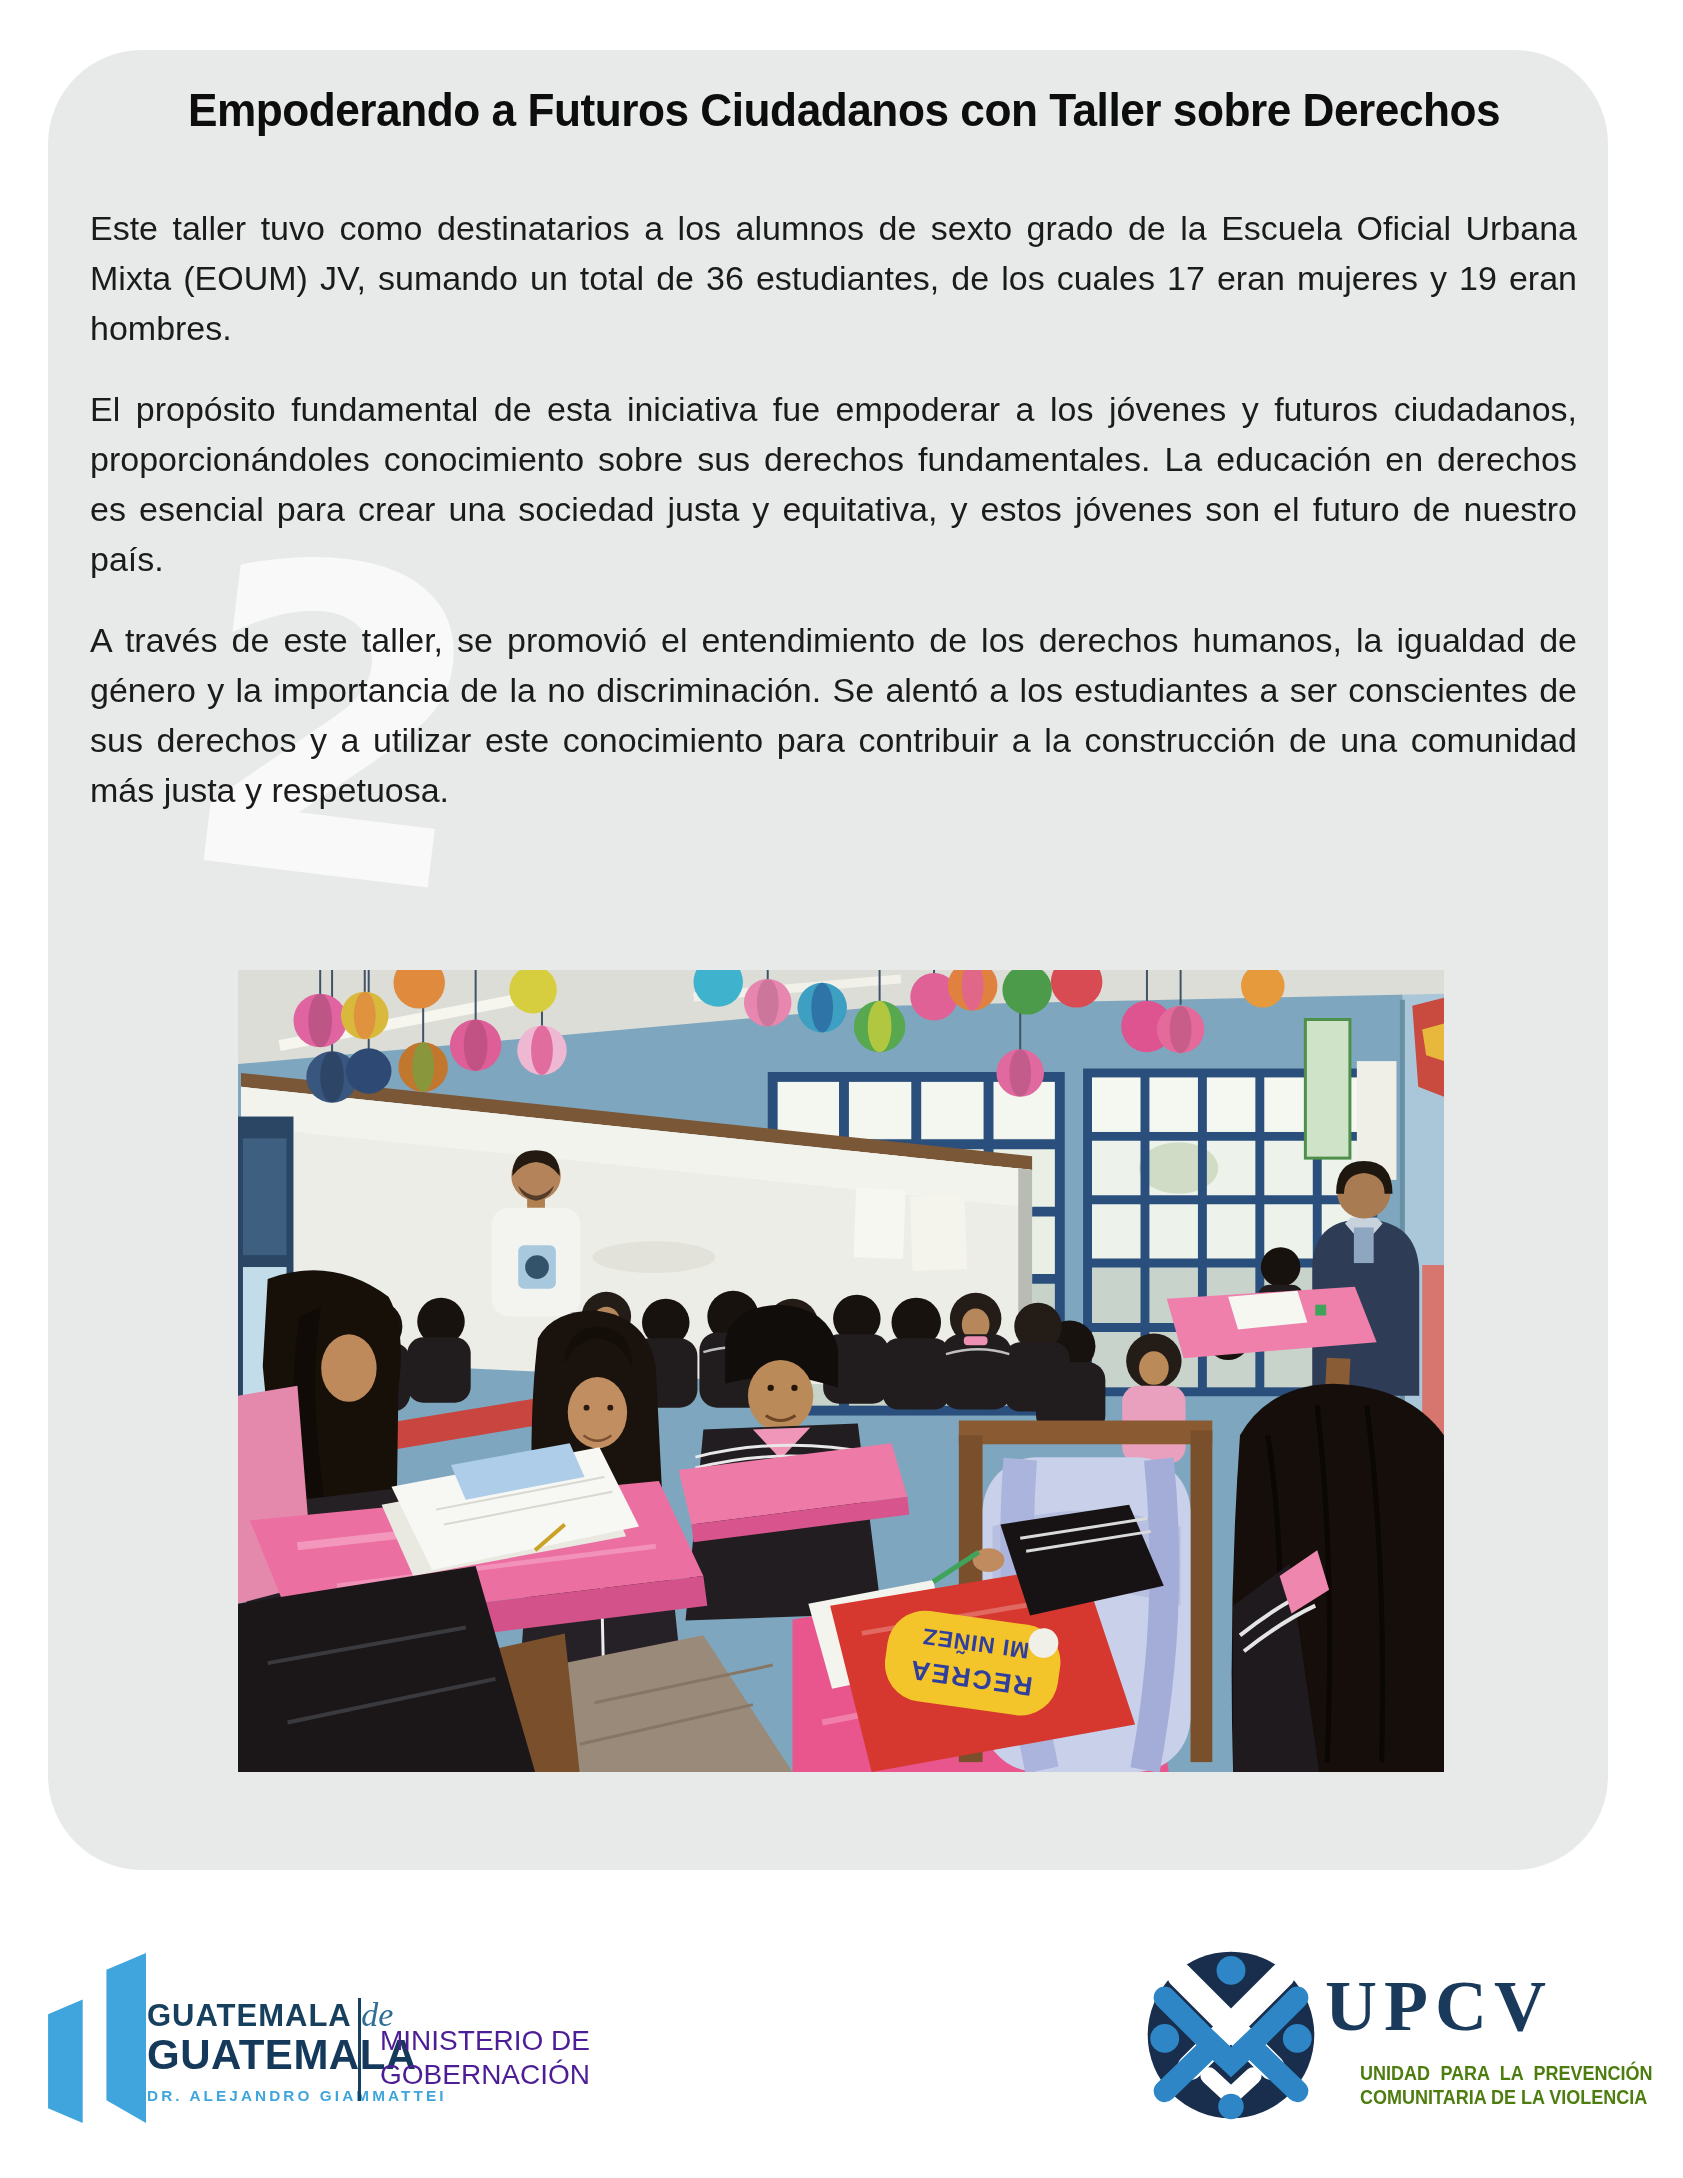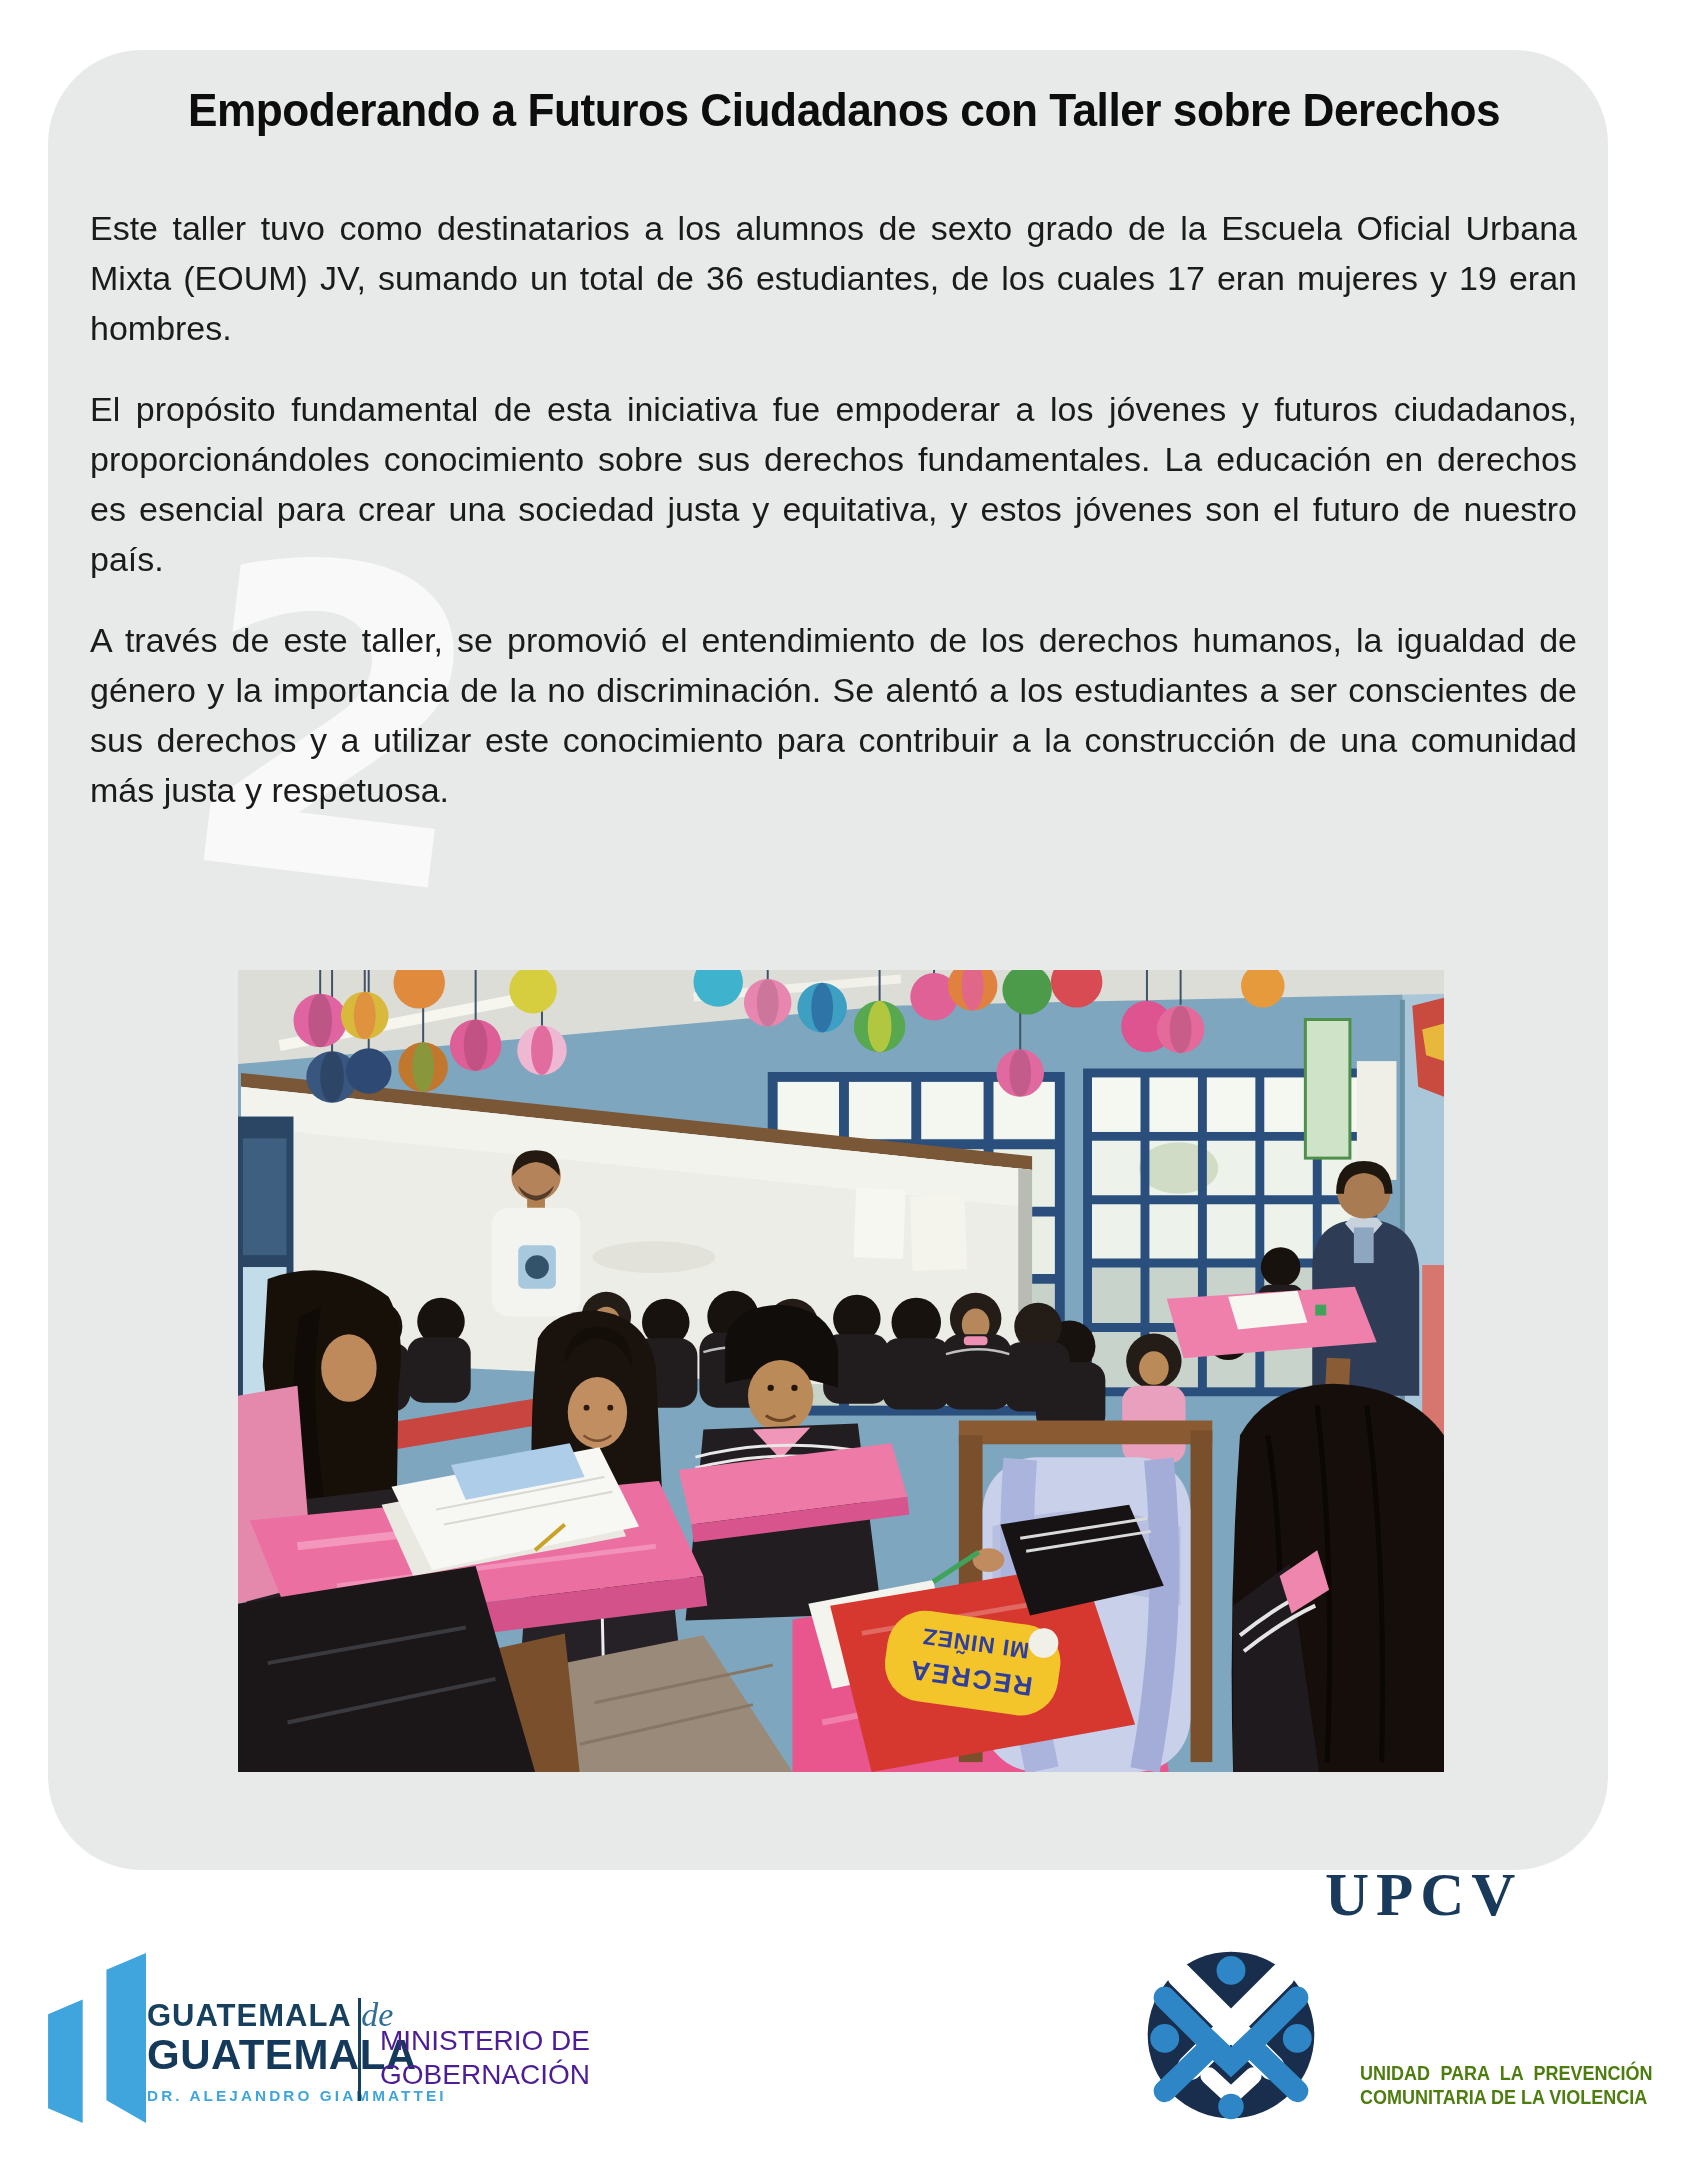--- a/index.html
+++ b/index.html
@@ -42,22 +42,22 @@
     font-size:34px;color:#2E6E95;letter-spacing:0;}
   .gob-line2{font-size:42px;font-weight:700;color:#14395A;letter-spacing:0.5px;margin-top:-3px;white-space:nowrap;}
   .gob-line3{font-size:15.3px;font-weight:700;color:#3FA5DC;letter-spacing:3.1px;margin-top:8px;white-space:nowrap;}
   .gob-divider{position:absolute;left:358px;top:1998px;width:3px;height:103px;background:#17405F;}
   .ministerio{
     position:absolute;left:380px;top:2024px;font-size:28px;font-weight:400;
     color:#4c1d95;line-height:34px;white-space:nowrap;
   }
   .upcv-icon{position:absolute;left:1146px;top:1950px;width:170px;height:170px;}
   .upcv-acronym{
-    position:absolute;left:1325px;top:1848px;width:297px;
-    font-family:"Liberation Serif", serif;font-size:61px;line-height:93px;font-weight:600;
+    position:absolute;left:1325px;top:1960px;width:297px;
+    font-family:"Liberation Serif", serif;font-size:72px;line-height:93px;font-weight:600;
     color:#1A3A5C;letter-spacing:7px;white-space:nowrap;
   }
   .upcv-sub{
     position:absolute;left:1360px;top:2061px;font-size:20px;font-weight:700;
     color:#4d7c0f;line-height:24px;white-space:nowrap;
   }
   .upcv-sub .squeeze{display:inline-block;transform:scaleX(0.90);transform-origin:left center;}
   .upcv-sub .l1{word-spacing:6px;}
 </style>
 </head>

